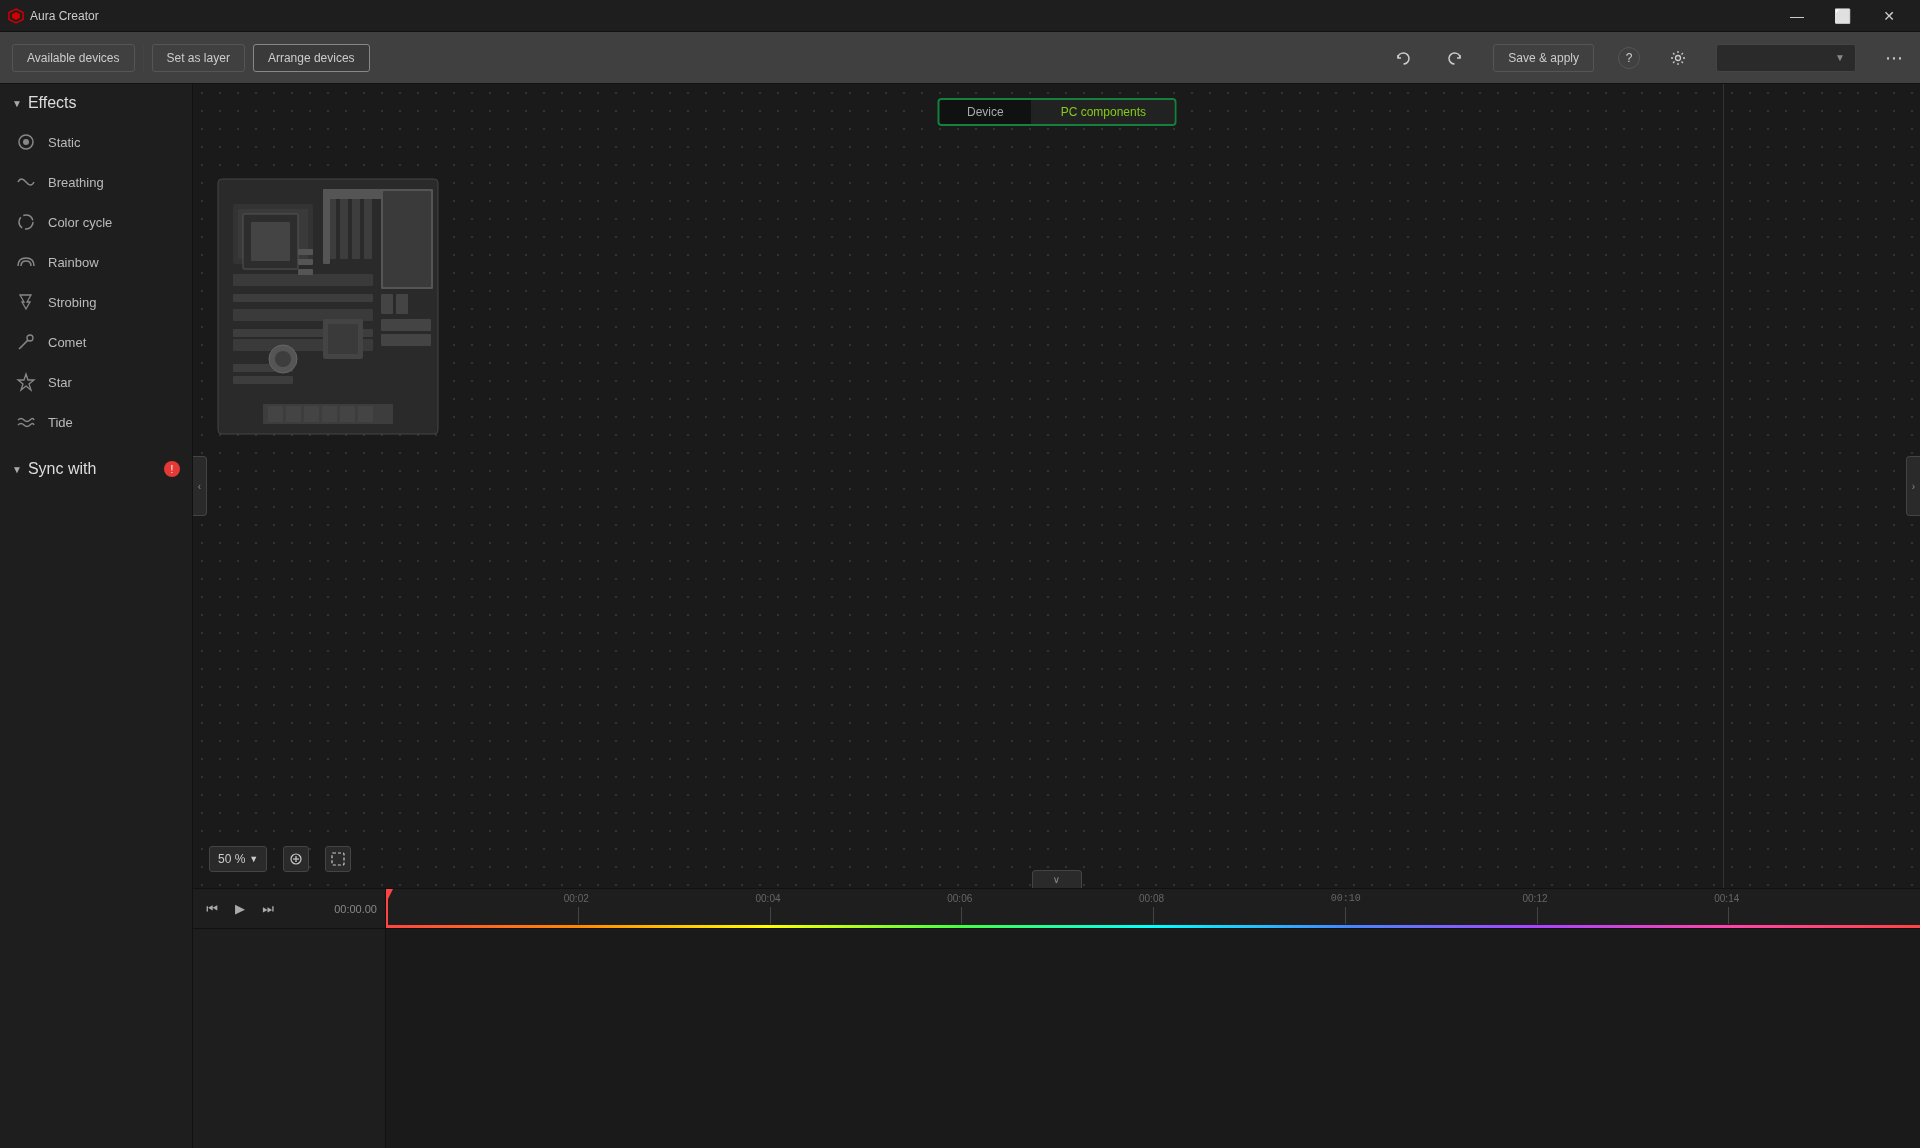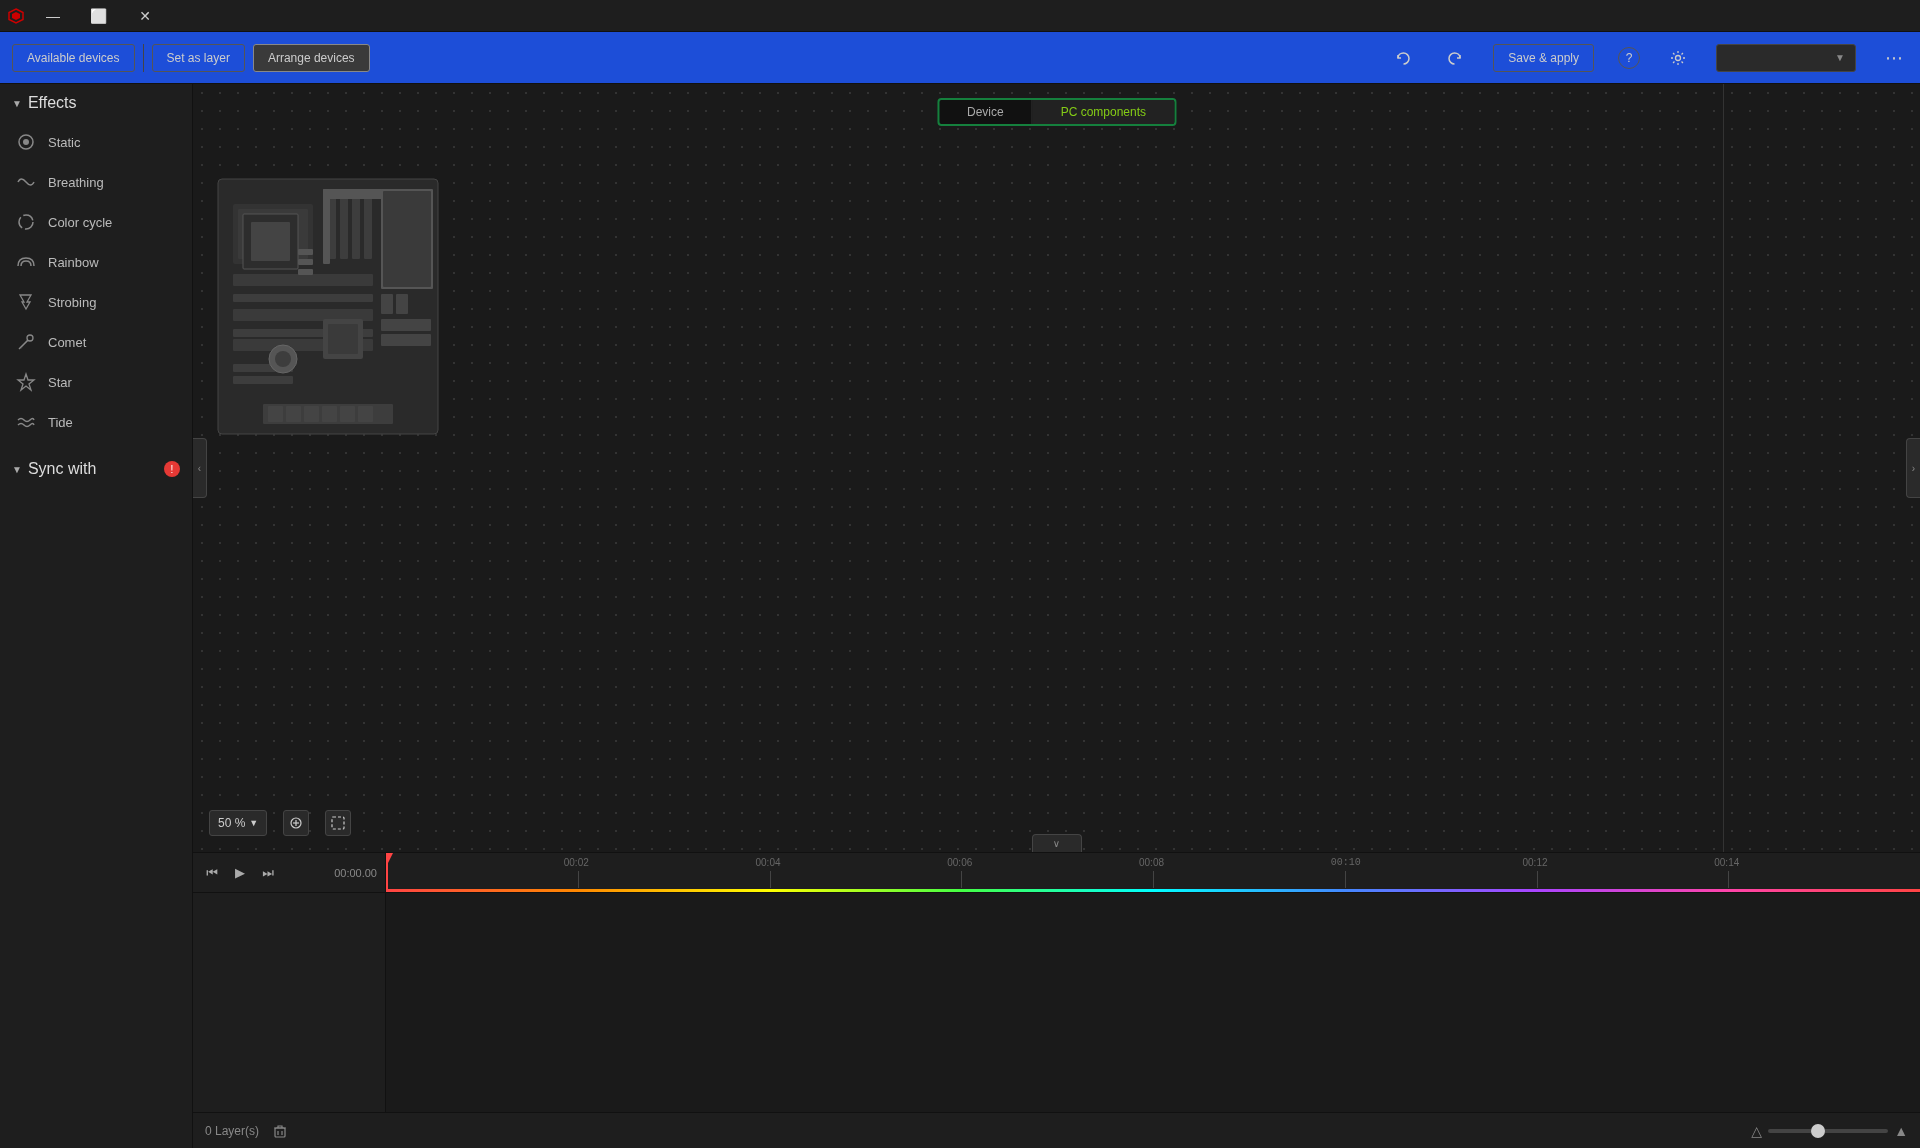--- a/index.html
+++ b/index.html
@@ -41,21 +41,21 @@
       border: none;
       color: #ccc;
       font-size: 14px;
       cursor: pointer;
       display: flex; align-items: center; justify-content: center;
     }
 
     
     .toolbar {
       height: 52px;
-      background: #1d4ed8;
+      background: #404040;
       display: flex;
       align-items: center;
       padding: 0 12px;
       gap: 8px;
       border-bottom: 1px solid #111;
     }
     .toolbar-btn {
       height: 28px;
       padding: 0 14px;
       background: transparent;
@@ -476,20 +476,21 @@
 </head>
 <body>
 
 <div class="titlebar">
   <span class="titlebar-icon">
     <svg width="16" height="16" viewBox="0 0 16 16">
       <polygon points="8,1 15,4.5 15,11.5 8,15 1,11.5 1,4.5" fill="none" stroke="#c00" stroke-width="1.5"></polygon>
       <polygon points="8,4 12,6 12,10 8,12 4,10 4,6" fill="#c00"></polygon>
     </svg>
   </span>
+  <span class="titlebar-title">Aura Creator</span>
   <div class="titlebar-controls">
     <button class="titlebar-btn">—</button>
     <button class="titlebar-btn">⬜</button>
     <button class="titlebar-btn close">✕</button>
   </div>
 </div>
 
 <div class="toolbar">
   <button class="toolbar-btn">Available devices</button>
   <div style="width:1px;height:28px;background:#444;"></div>
@@ -754,30 +755,14 @@
           </div>
         </div>
       </div>
 
       <div class="timeline-content">
         <div class="timeline-sidebar-col"></div>
         <div class="timeline-tracks"></div>
       </div>
     </div>
 
-    <div class="statusbar">
-      <span class="statusbar-text">0 Layer(s)</span>
-      <button class="statusbar-delete">
-        <svg width="14" height="14" viewBox="0 0 14 14" fill="none">
-          <rect x="2" y="4" width="10" height="9" rx="1" stroke="#888" stroke-width="1.2"></rect>
-          <path d="M1 4h12M5 4V2h4v2" stroke="#888" stroke-width="1.2"></path>
-          <line x1="5" y1="7" x2="5" y2="11" stroke="#888" stroke-width="1.2"></line>
-          <line x1="9" y1="7" x2="9" y2="11" stroke="#888" stroke-width="1.2"></line>
-        </svg>
-      </button>
-      <div class="statusbar-slider-container">
-        <span class="statusbar-slider-icon">△</span>
-        <input type="range" class="statusbar-slider" min="0" max="100" value="40" style="">
-        <span class="statusbar-slider-icon">▲</span>
-      </div>
-    </div>
   </div>
 </div>
 
 </body></html>

